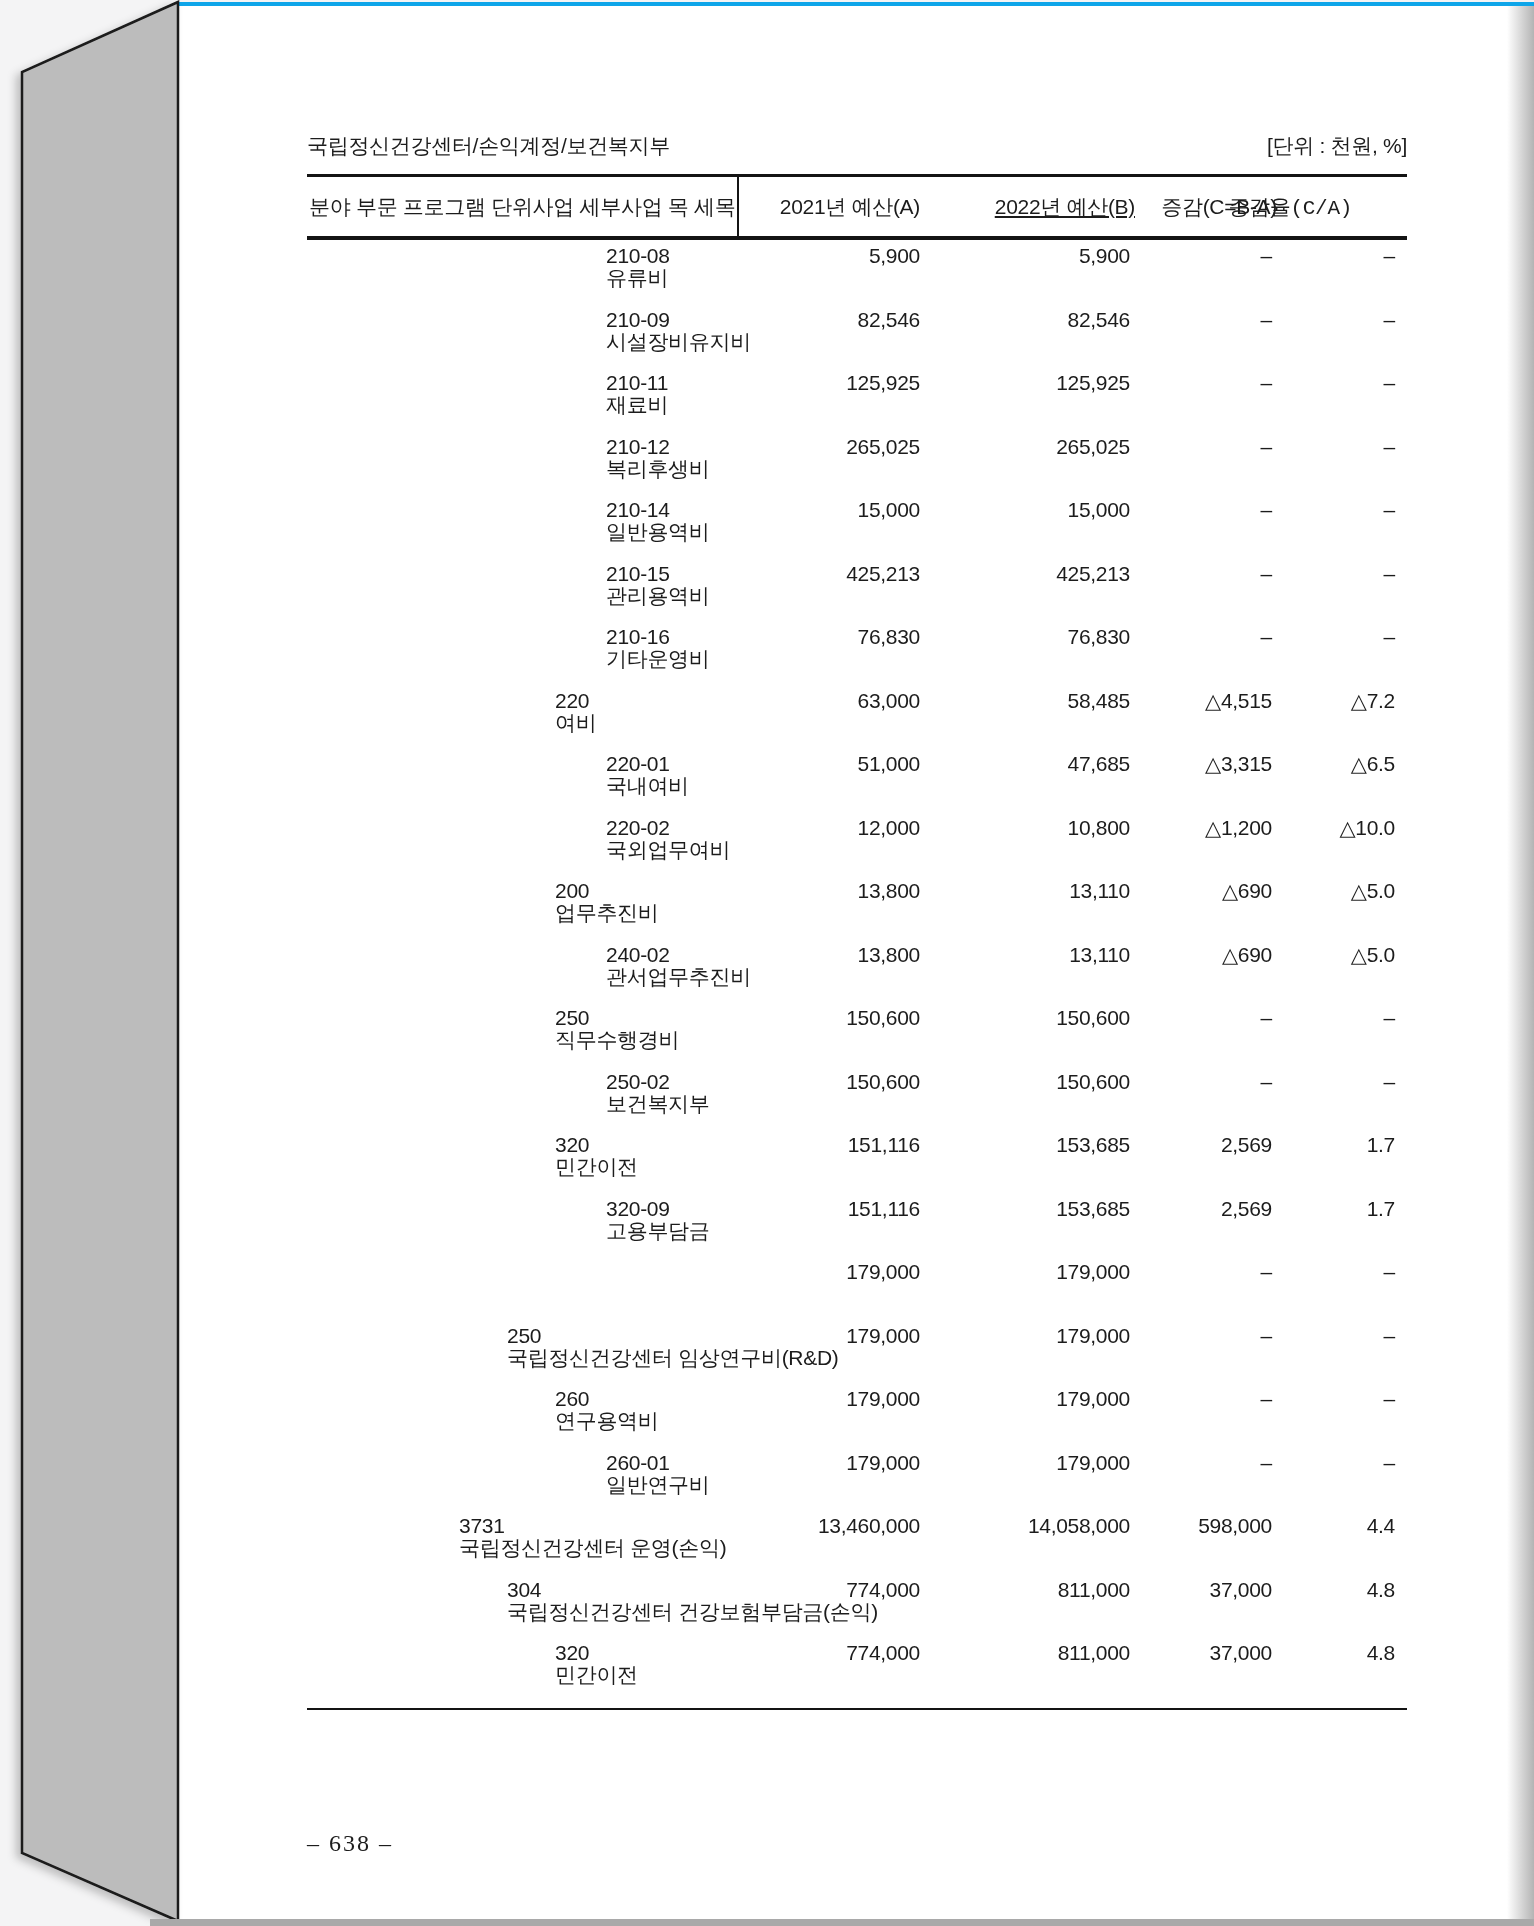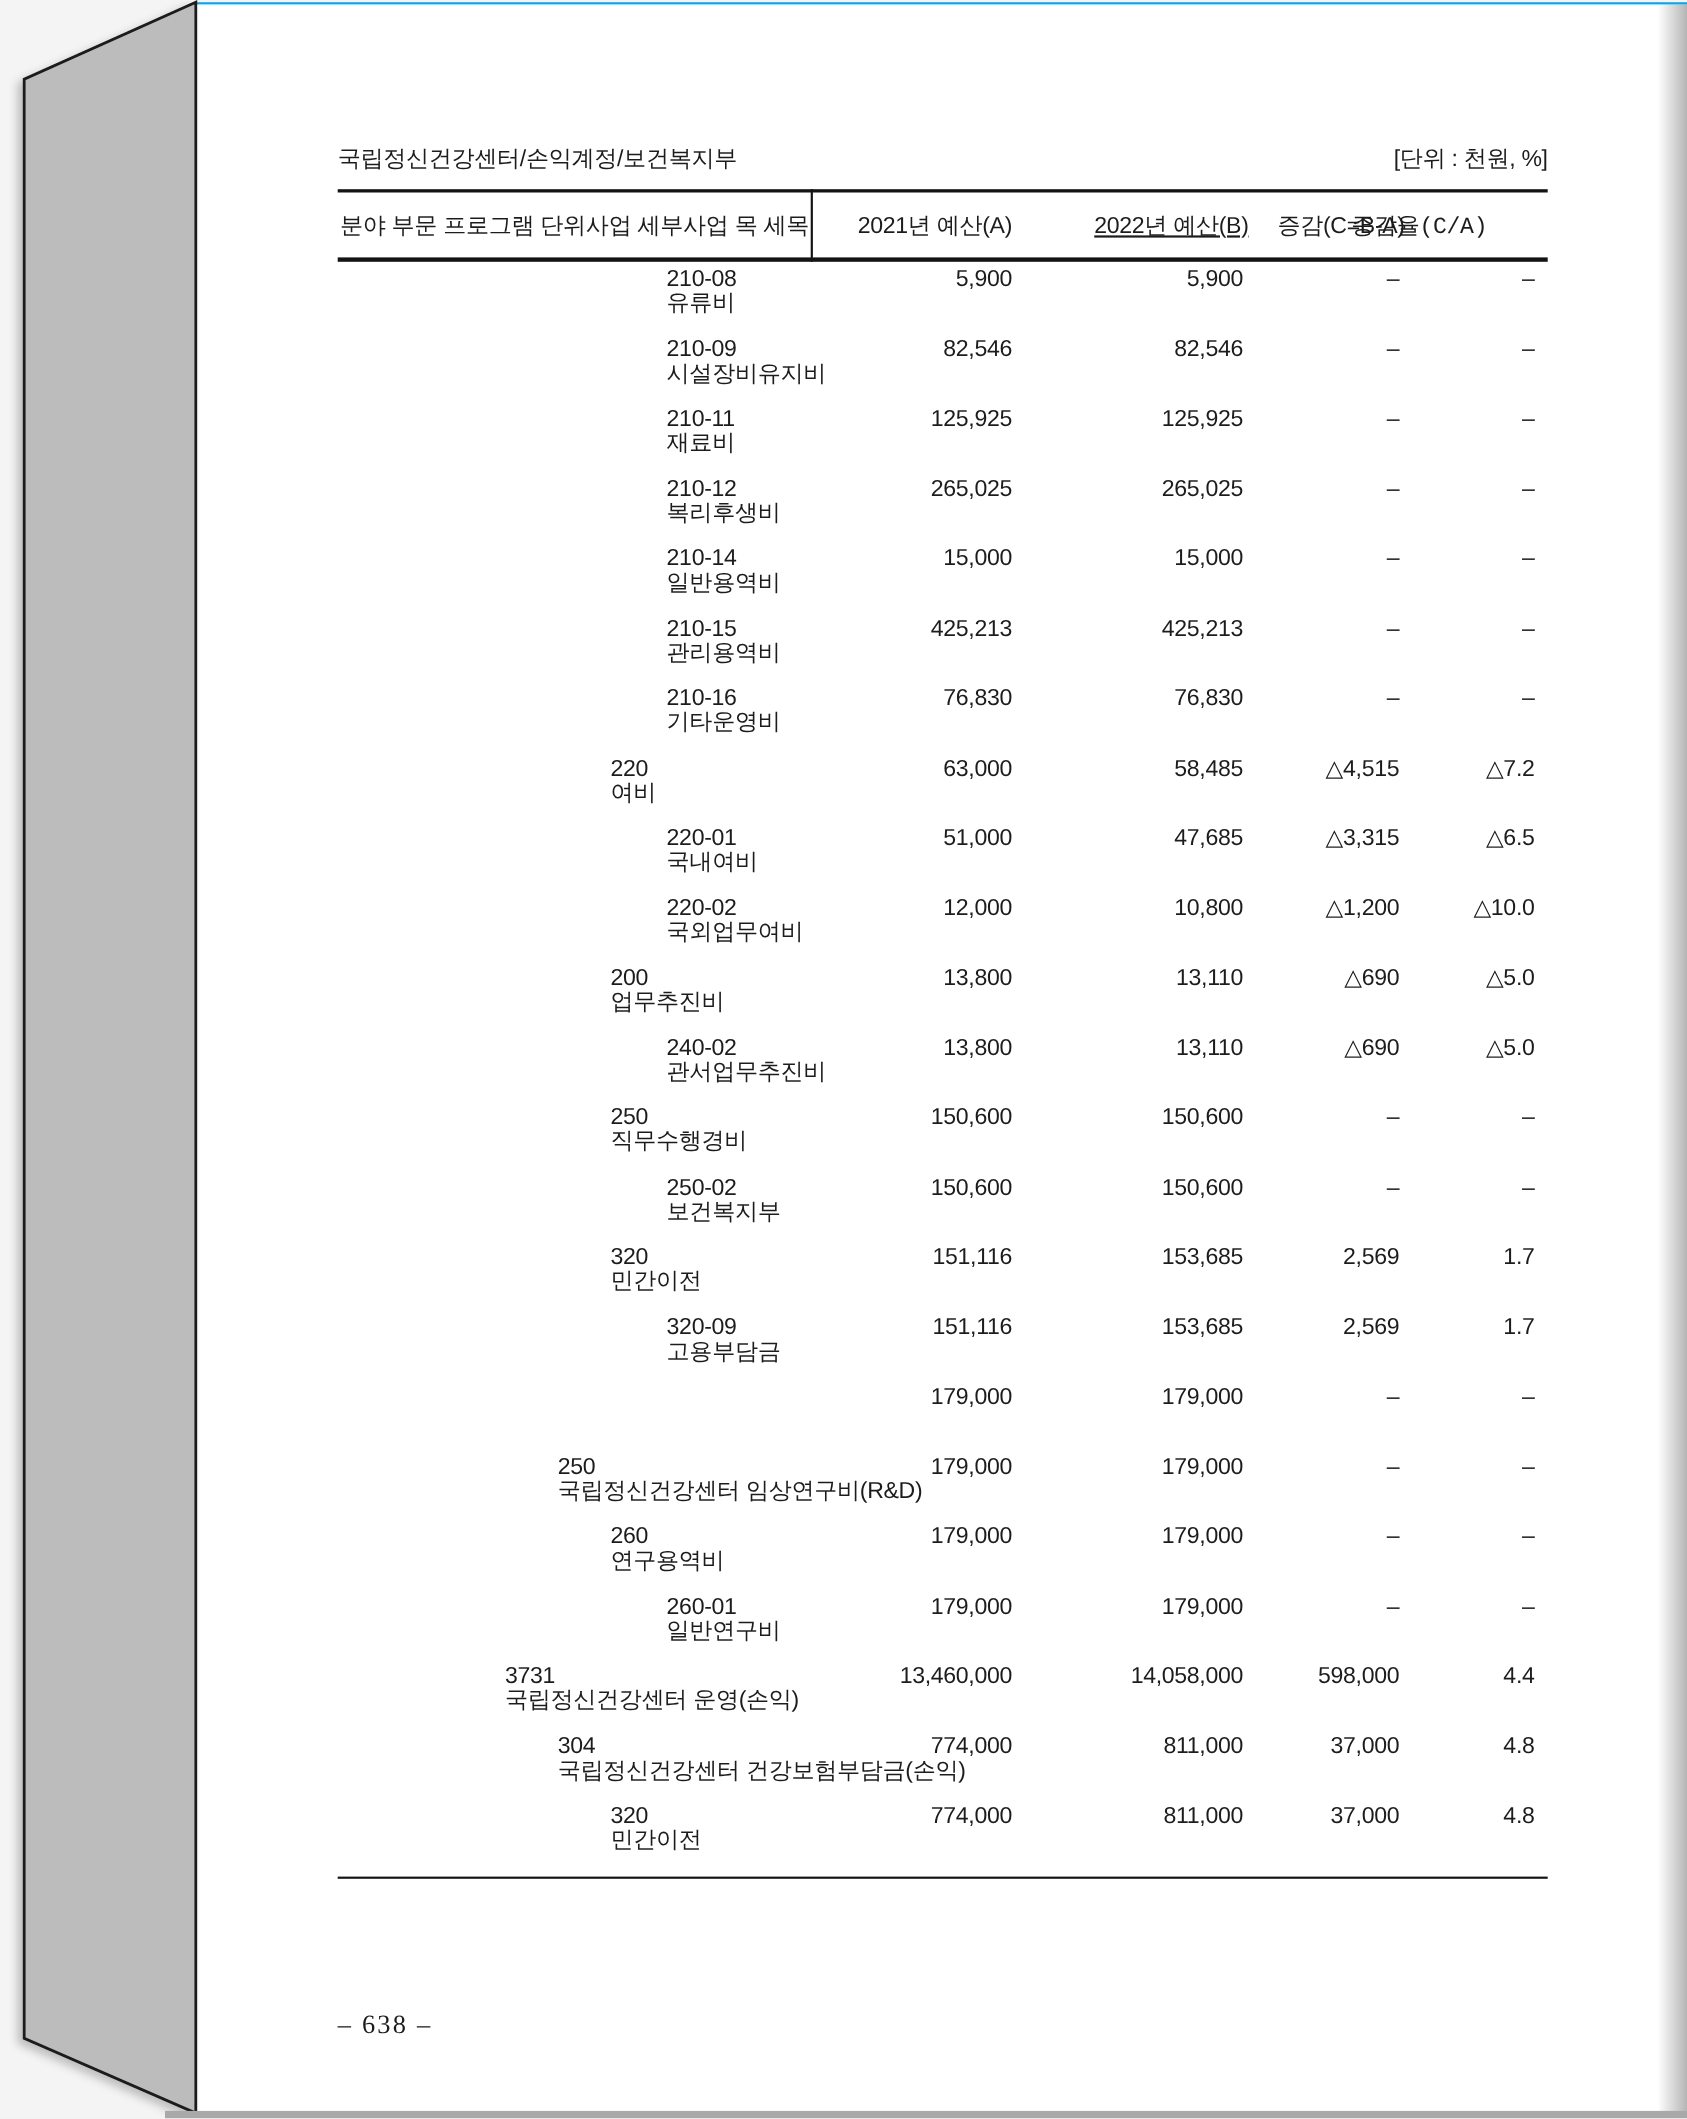--- a/index.html
+++ b/index.html
@@ -6,21 +6,21 @@
   body{background:#e9e9ea;}
   .stage{
     position:relative;width:1534px;height:1926px;overflow:hidden;
     background:#f4f4f5;
     font-family:"Liberation Sans","DejaVu Sans",sans-serif;
     color:#1c1c1c;
   }
   
   .sheet{
     position:absolute;left:178px;top:2px;width:1356px;height:1918px;
-    background:#ffffff;border-top:2px solid #0ea5e9;
+    background:#ffffff;border-top:4px solid #0ea5e9;
   }
   .sheet .right-shade{
     position:absolute;top:0;right:0;width:27px;height:100%;
     background:linear-gradient(to right,rgba(120,120,120,0),rgba(105,105,105,.5));
   }
   .bottom-strip{
     position:absolute;left:150px;top:1919px;width:1384px;height:7px;
     background:#a9a9a9;
   }
   svg.spine{position:absolute;left:0;top:0;}

